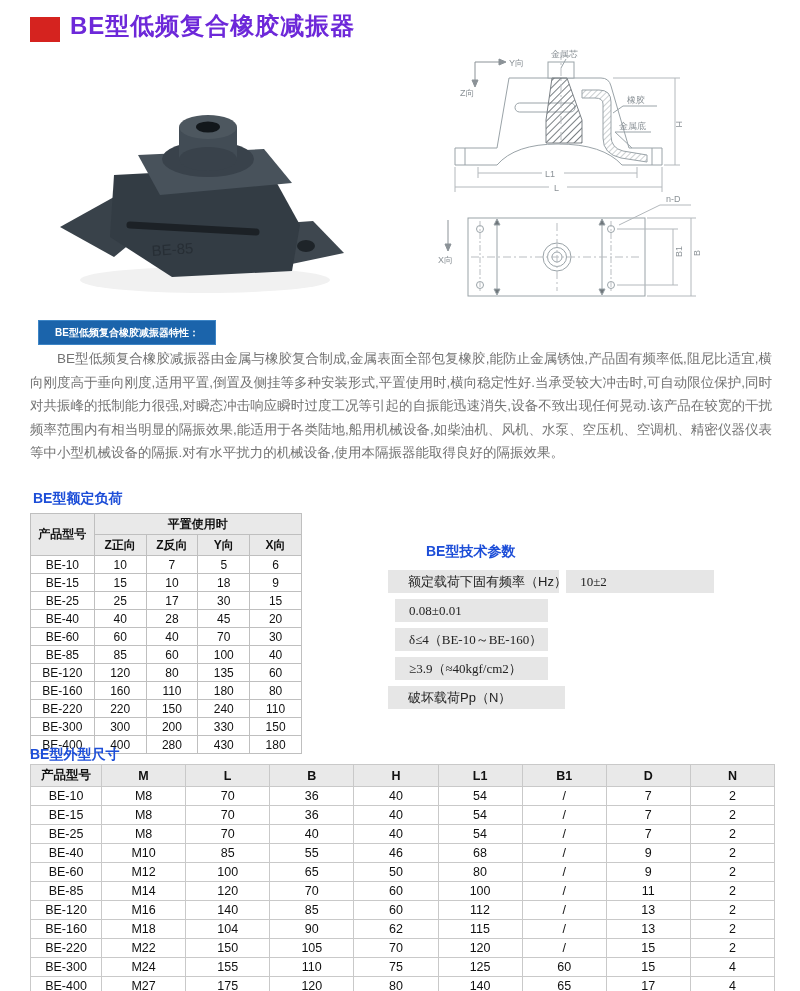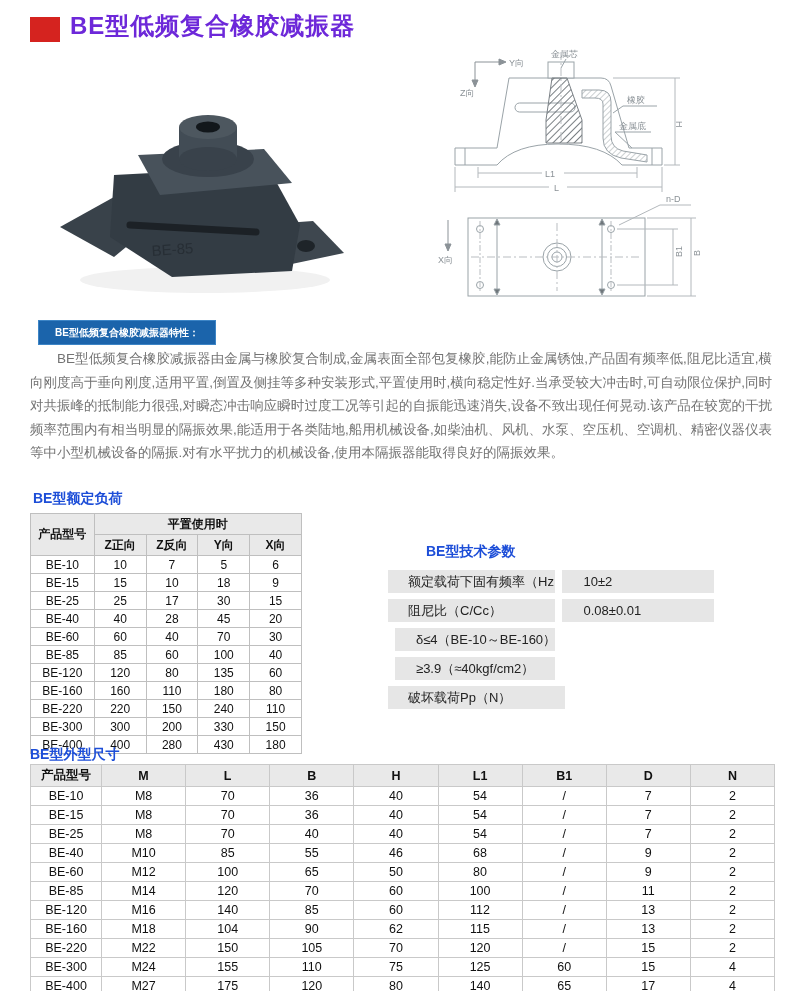--- a/index.html
+++ b/index.html
@@ -33,21 +33,21 @@
   #load-table th,#load-table td{border:1px solid #bfbfbf;padding:0;}
   #load-table th{background:#e9e9e9;font-weight:bold;height:20px;}
   #load-table td{height:17px;background:#fff;}
 
   
   #tech-list{position:absolute;left:388px;top:570px;width:326px;}
   .tech-row{display:flex;margin-bottom:6px;}
   .tech-label{width:157px;background:#e6e6e6;font-size:13px;line-height:23px;height:23px;
               padding-left:20px;white-space:nowrap;overflow:hidden;}
   .tech-value{width:139px;background:#e6e6e6;font-size:13px;line-height:23px;height:23px;
-              margin-left:7px;padding-left:21px;white-space:nowrap;}
+              margin-left:7px;padding-left:14px;white-space:nowrap;font-family:Liberation Serif, serif;}
 
   
   #dim-table{position:absolute;left:30px;top:764px;width:745px;border-collapse:collapse;
              font-size:12.5px;text-align:center;color:#111;table-layout:fixed;}
   #dim-table th,#dim-table td{border:1px solid #c9c9c9;padding:0;}
   #dim-table th{background:#e9e9e9;font-weight:bold;height:21px;}
   #dim-table td{height:18px;background:#fff;}
   #dim-table th:first-child{width:70px;}
 
   svg text{font-family:"Liberation Sans","DejaVu Sans",sans-serif;}
@@ -300,21 +300,20 @@
       </tbody>
   </table>
 
   <div class="sec-label pos-tech">BE型技术参数</div>
   <div id="tech-list">
       <div class="tech-row">
         <div class="tech-label">额定载荷下固有频率（Hz）</div>
         <div class="tech-value">10±2</div>
       </div>
       <div class="tech-row">
-        <div class="tech-label">阻尼比（C/Cc）</div>
         <div class="tech-value">0.08±0.01</div>
       </div>
       <div class="tech-row">
         <div class="tech-value">δ≤4（BE-10～BE-160）</div>
       </div>
       <div class="tech-row">
         <div class="tech-value">≥3.9（≈40kgf/cm2）</div>
       </div>
       <div class="tech-row">
         <div class="tech-label">破坏载荷Pp（N）</div>

